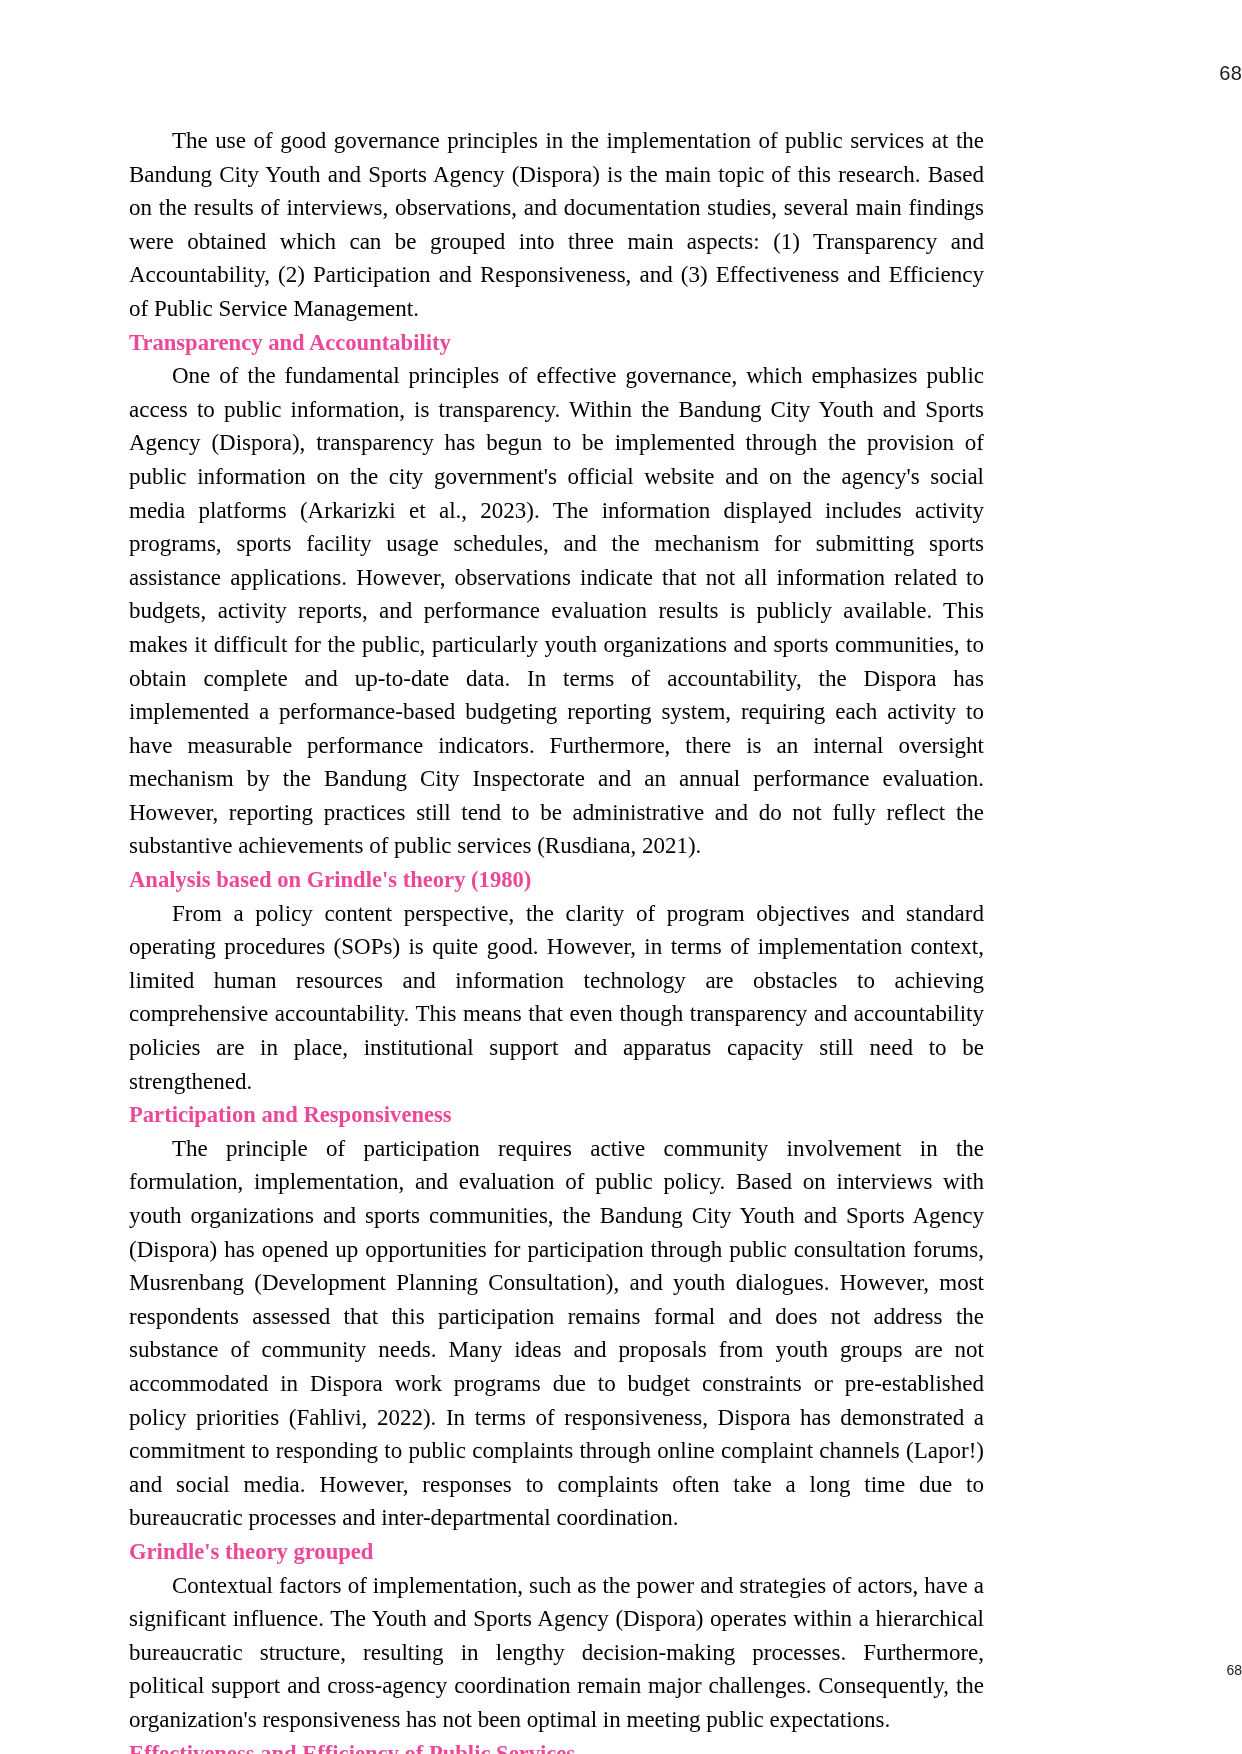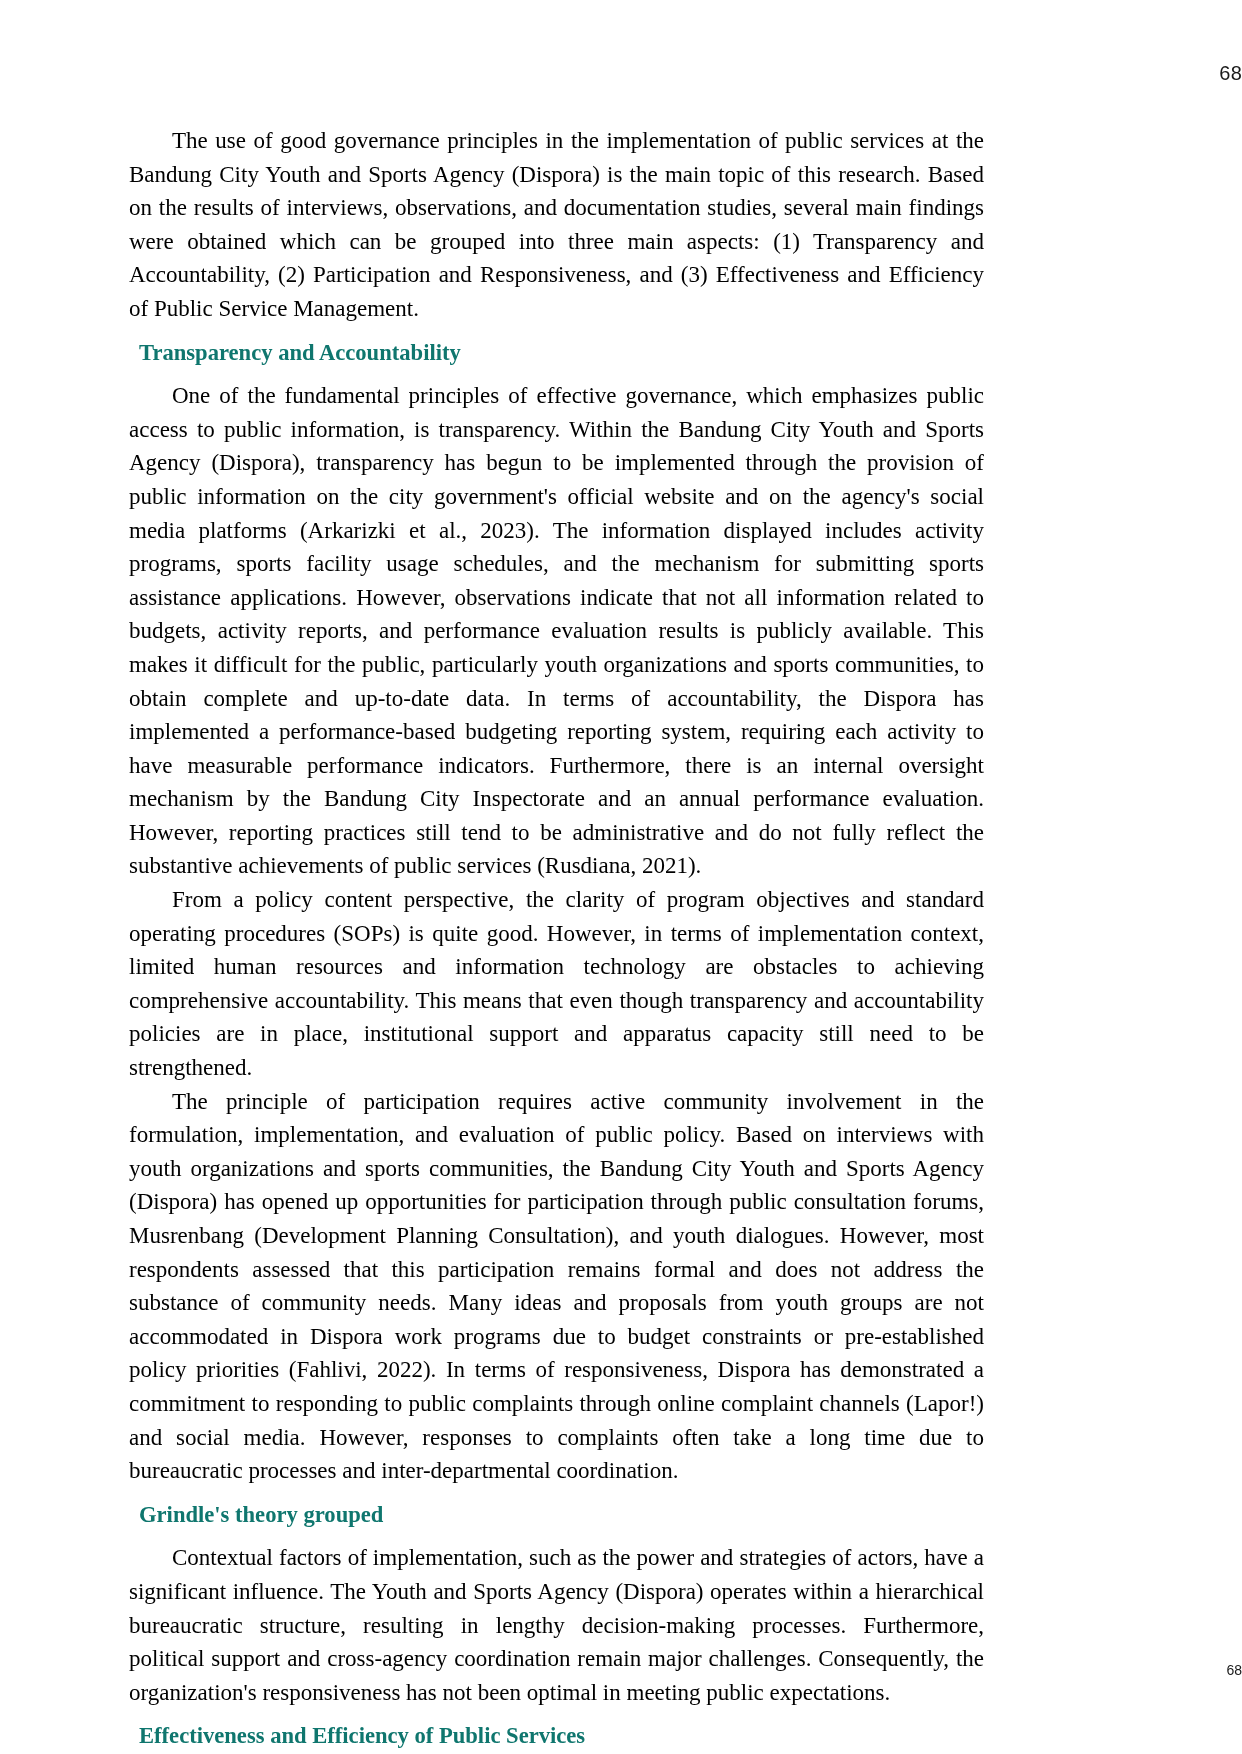--- a/index.html
+++ b/index.html
@@ -52,44 +52,46 @@
     margin: 0;
     text-indent: 43px;
     -webkit-hyphens: none;
     hyphens: none;
   }
   h2.section-heading {
     font-family: "Liberation Serif", "DejaVu Serif", serif;
     font-size: 22.6px;
     line-height: 33.6px;
     font-weight: bold;
-    color: #0f766e;
+    color: #ec4899;
     text-align: left;
-    margin: 10px;
+    margin: 0;
     text-indent: 0;
   }
 </style>
 </head>
 <body>
 
 <div class="page">
 
   <div class="page-header">68</div>
 
   <div class="content">
 
     <p class="body-text">The use of good governance principles in the implementation of public services at the Bandung City Youth and Sports Agency (Dispora) is the main topic of this research. Based on the results of interviews, observations, and documentation studies, several main findings were obtained which can be grouped into three main aspects: (1) Transparency and Accountability, (2) Participation and Responsiveness, and (3) Effectiveness and Efficiency of Public Service Management.</p>
 
     <h2 class="section-heading">Transparency and Accountability</h2>
 
     <p class="body-text">One of the fundamental principles of effective governance, which emphasizes public access to public information, is transparency. Within the Bandung City Youth and Sports Agency (Dispora), transparency has begun to be implemented through the provision of public information on the city government's official website and on the agency's social media platforms (Arkarizki et al., 2023). The information displayed includes activity programs, sports facility usage schedules, and the mechanism for submitting sports assistance applications. However, observations indicate that not all information related to budgets, activity reports, and performance evaluation results is publicly available. This makes it difficult for the public, particularly youth organizations and sports communities, to obtain complete and up-to-date data. In terms of accountability, the Dispora has implemented a performance-based budgeting reporting system, requiring each activity to have measurable performance indicators. Furthermore, there is an internal oversight mechanism by the Bandung City Inspectorate and an annual performance evaluation. However, reporting practices still tend to be administrative and do not fully reflect the substantive achievements of public services (Rusdiana, 2021).</p>
 
+    <h2 class="section-heading">Analysis based on Grindle's theory (1980)</h2>
 
     <p class="body-text">From a policy content perspective, the clarity of program objectives and standard operating procedures (SOPs) is quite good. However, in terms of implementation context, limited human resources and information technology are obstacles to achieving comprehensive accountability. This means that even though transparency and accountability policies are in place, institutional support and apparatus capacity still need to be strengthened.</p>
 
+    <h2 class="section-heading">Participation and Responsiveness</h2>
 
     <p class="body-text">The principle of participation requires active community involvement in the formulation, implementation, and evaluation of public policy. Based on interviews with youth organizations and sports communities, the Bandung City Youth and Sports Agency (Dispora) has opened up opportunities for participation through public consultation forums, Musrenbang (Development Planning Consultation), and youth dialogues. However, most respondents assessed that this participation remains formal and does not address the substance of community needs. Many ideas and proposals from youth groups are not accommodated in Dispora work programs due to budget constraints or pre-established policy priorities (Fahlivi, 2022). In terms of responsiveness, Dispora has demonstrated a commitment to responding to public complaints through online complaint channels (Lapor!) and social media. However, responses to complaints often take a long time due to bureaucratic processes and inter-departmental coordination.</p>
 
     <h2 class="section-heading">Grindle's theory grouped</h2>
 
     <p class="body-text">Contextual factors of implementation, such as the power and strategies of actors, have a significant influence. The Youth and Sports Agency (Dispora) operates within a hierarchical bureaucratic structure, resulting in lengthy decision-making processes. Furthermore, political support and cross-agency coordination remain major challenges. Consequently, the organization's responsiveness has not been optimal in meeting public expectations.</p>
 
     <h2 class="section-heading">Effectiveness and Efficiency of Public Services</h2>
 
     <p class="body-text">The effectiveness of public services is measured by the extent to which they achieve their stated goals, while efficiency refers to the optimal use of resources. The Bandung City Sports</p>

